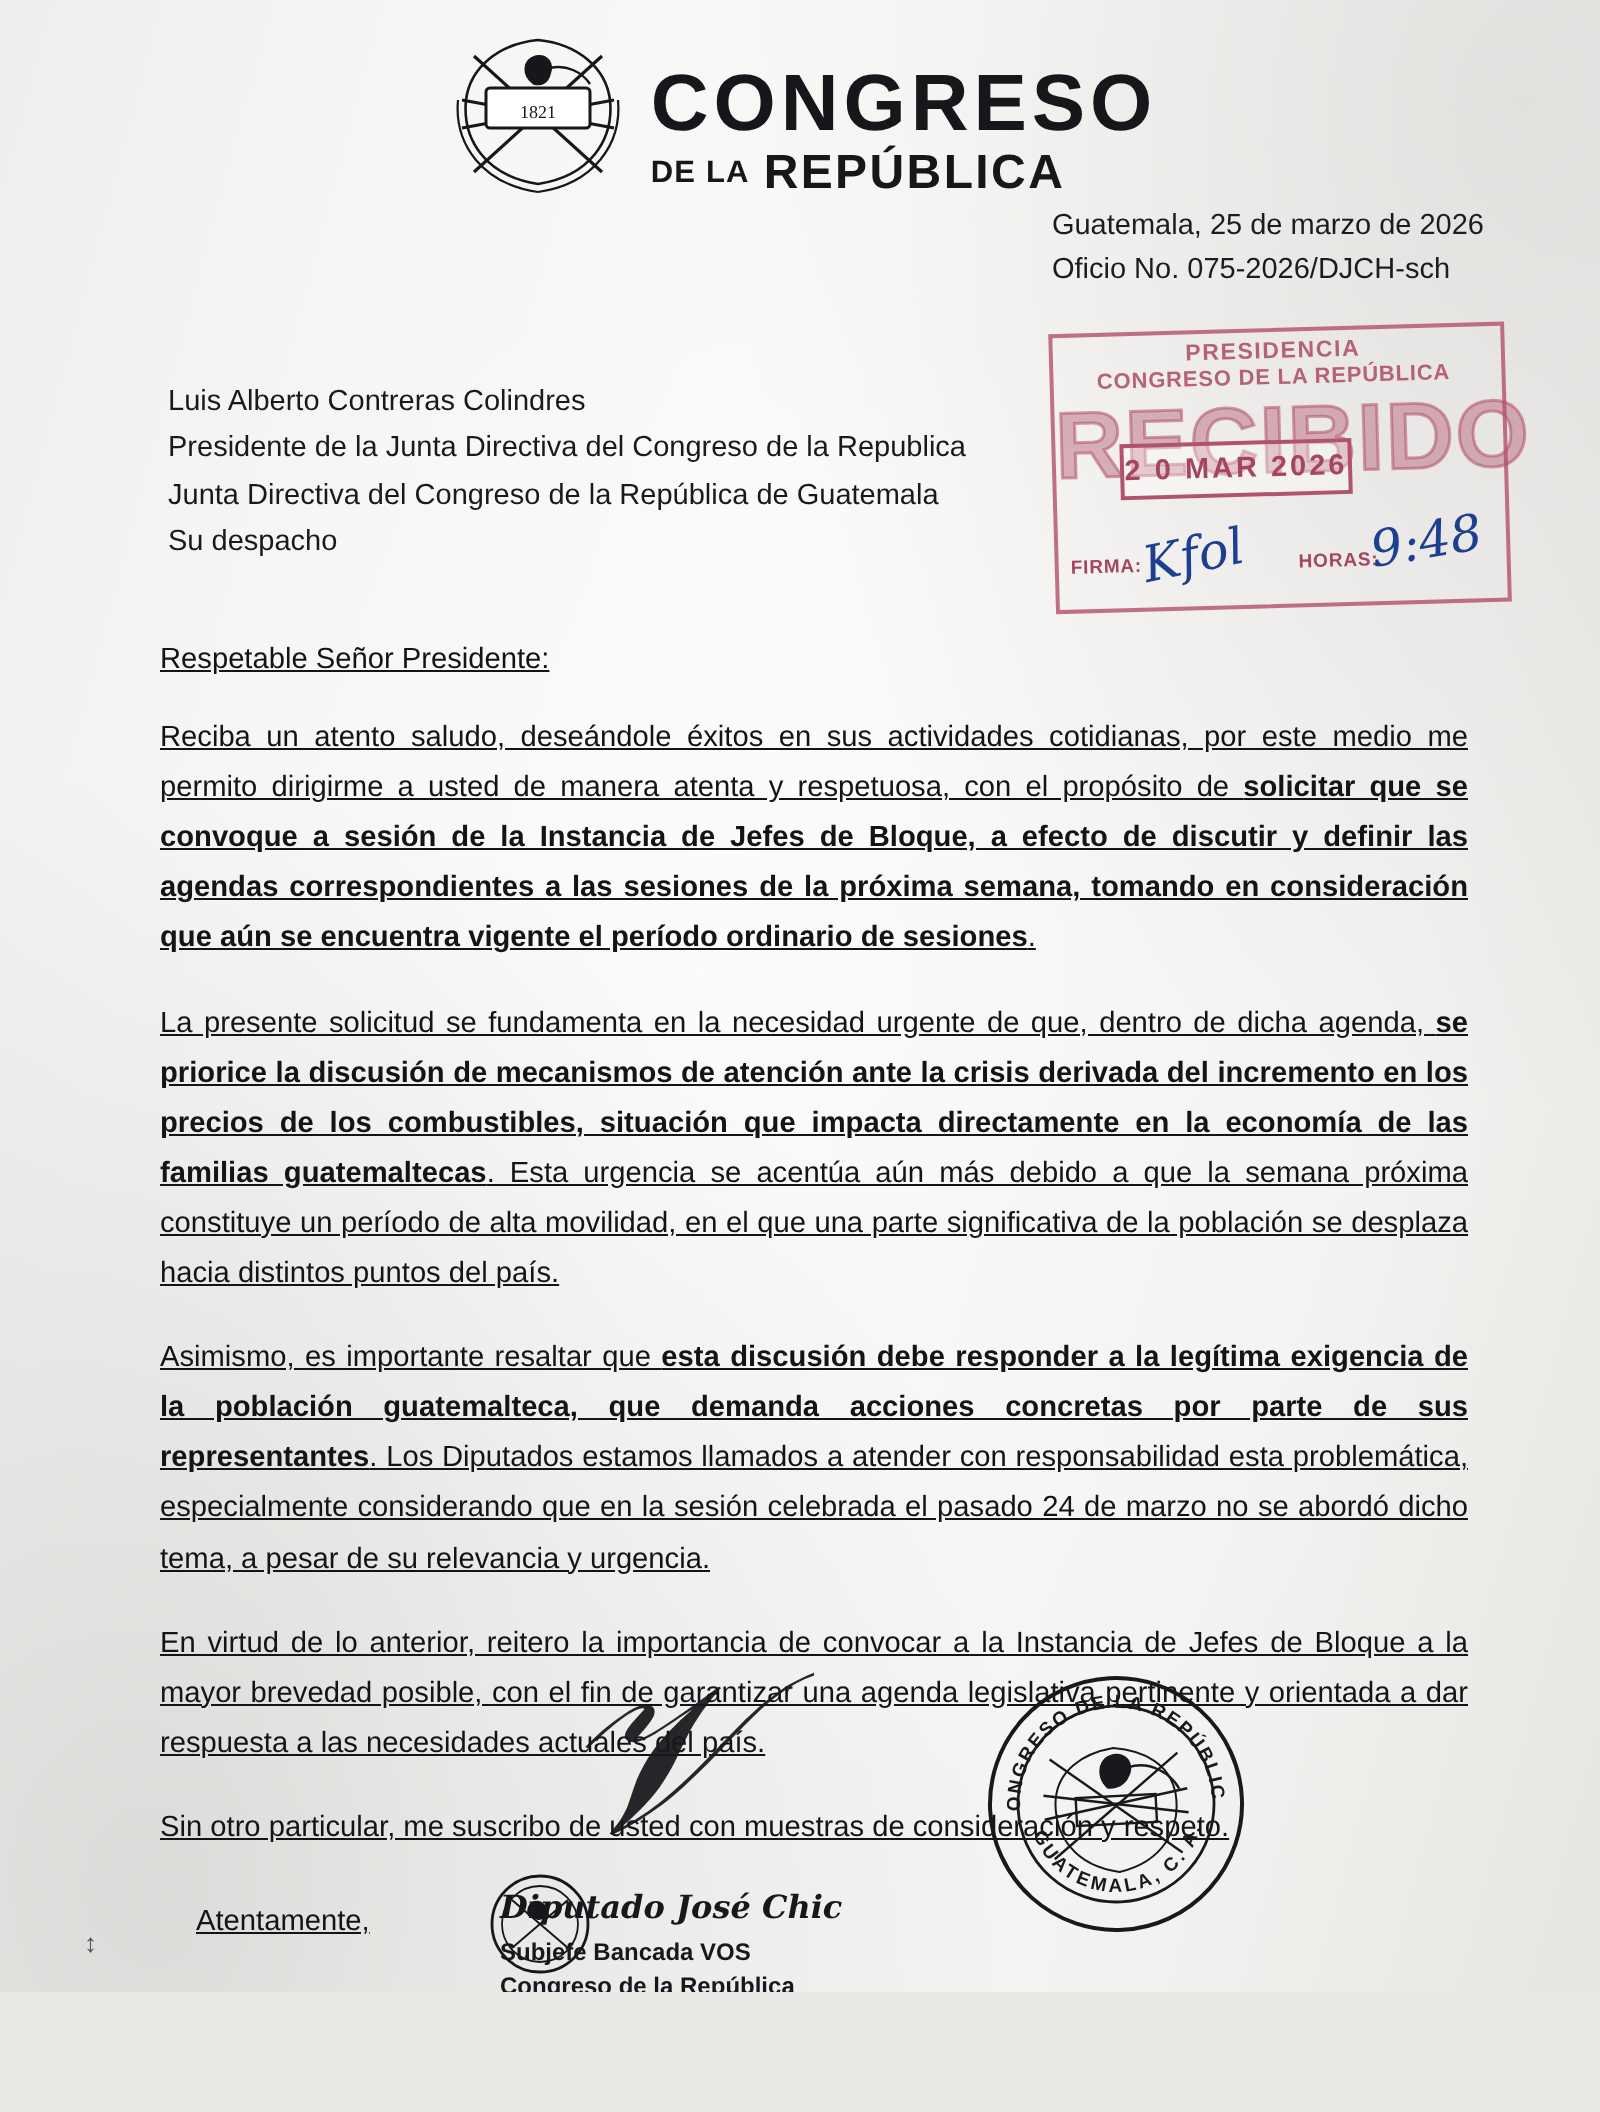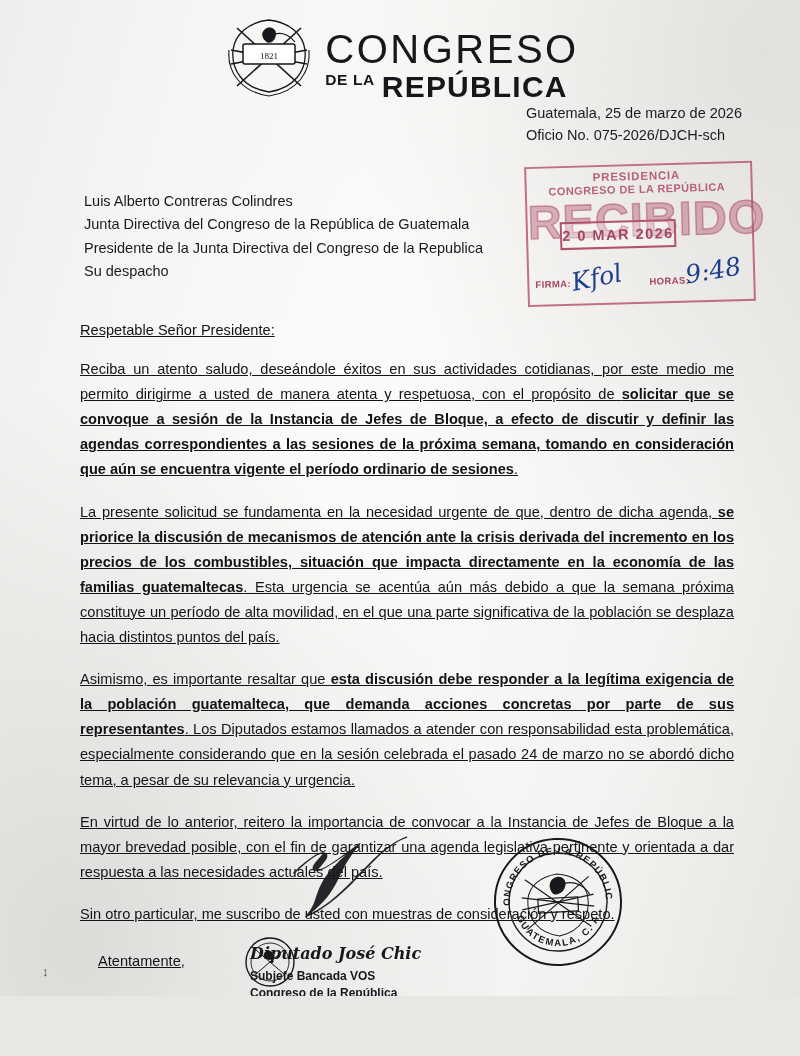--- a/index.html
+++ b/index.html
@@ -47,37 +47,37 @@
     position: relative;
     margin-right: 8px;
   }
   .emblem svg { display: block; }
   .wordmark {
     line-height: 1;
     color: #15171a;
   }
   .wordmark .l1 {
     font-size: 40px;
-    font-weight: normal;
+    font-weight: bold;
     letter-spacing: 2.5px;
     margin-top: 18px;
   }
   .wordmark .l2 {
     display: flex;
-    align-items: flex-start;
+    align-items: center;
     gap: 7px;
     margin-top: 3px;
   }
   .wordmark .l2 .small {
     font-size: 15.5px;
     font-weight: bold;
     letter-spacing: 0.6px;
   }
   .wordmark .l2 .big {
-    font-size: 30px;
+    font-size: 24px;
     font-weight: bold;
     letter-spacing: 1.2px;
   }
 
   
   .datebox {
     position: absolute;
     right: 58px;
     top: 103px;
     text-align: left;
@@ -310,22 +310,22 @@
     </div>
   </div>
 
   <div class="datebox">
     <div>Guatemala, 25 de marzo de 2026</div>
     <div>Oficio No. 075-2026/DJCH-sch</div>
   </div>
 
   <div class="addressee">
     <div>Luis Alberto Contreras Colindres</div>
+    <div>Presidente de la Junta Directiva del Congreso de la Republica</div>
     <div>Junta Directiva del Congreso de la República de Guatemala</div>
-    <div>Presidente de la Junta Directiva del Congreso de la Republica</div>
     <div>Su despacho</div>
   </div>
 
   <div class="stamp">
     <div class="frame"></div>
     <div class="sline1">PRESIDENCIA</div>
     <div class="sline2">CONGRESO DE LA REPÚBLICA</div>
     <div class="big-word">RECIBIDO</div>
     <div class="datebar">2 0  MAR 2026</div>
     <div class="firma-label">FIRMA:</div>

